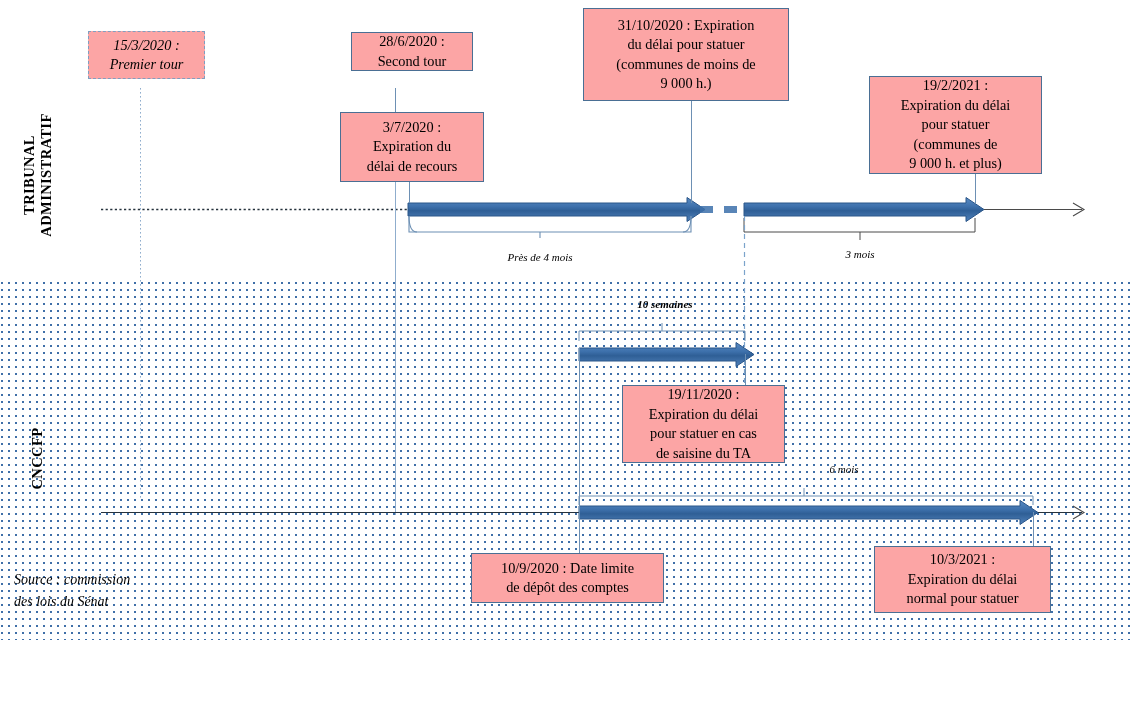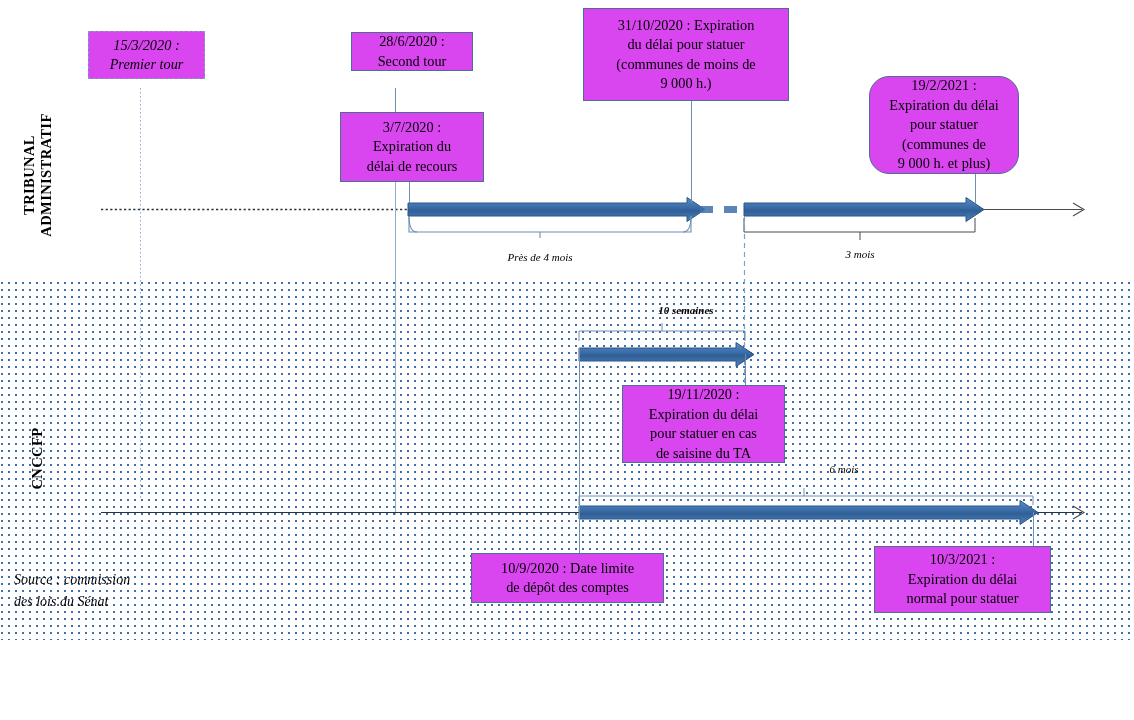--- a/index.html
+++ b/index.html
@@ -21,21 +21,21 @@
       radial-gradient(circle at 1px 1px, #3f6fa8 1.1px, transparent 1.2px);
     background-size:7px 7px;
     background-position:1px 1px;
   }
 
   
   .box{
     position:absolute;
     box-sizing:border-box;
     border:1px solid #4a6f94;
-    background:#d946ef;
+    background:#fca5a5;
     color:#000000;
     text-align:center;
     font-size:14.3px;
     line-height:19.5px;
     display:flex;
     align-items:center;
     justify-content:center;
     padding:2px 9px;
     white-space:pre-line;
   }
@@ -168,21 +168,21 @@
 
   <div class="box" style="left:340px;top:112px;width:144px;height:70px;">3/7/2020 :
 Expiration du
 délai de recours</div>
 
   <div class="box" style="left:583px;top:8px;width:206px;height:93px;">31/10/2020 : Expiration
 du délai pour statuer
 (communes de moins de
 9 000 h.)</div>
 
-  <div class="box" style="left:869px;top:76px;width:150px;height:98px;border-radius:20px;">19/2/2021 :
+  <div class="box" style="left:869px;top:76px;width:173px;height:98px;">19/2/2021 :
 Expiration du délai
 pour statuer
 (communes de
 9 000 h. et plus)</div>
 
   <div class="dur" style="left:460px;top:251px;width:160px;">Près de 4 mois</div>
 
   <div class="dur" style="left:810px;top:248px;width:100px;">3 mois</div>
 
   <div class="box" style="left:622px;top:385px;width:163px;height:78px;">19/11/2020 :
@@ -190,20 +190,20 @@
 pour statuer en cas
 de saisine du TA</div>
 
   <div class="box" style="left:471px;top:553px;width:193px;height:50px;">10/9/2020 : Date limite
 de dépôt des comptes</div>
 
   <div class="box" style="left:874px;top:546px;width:177px;height:67px;">10/3/2021 :
 Expiration du délai
 normal pour statuer</div>
 
-  <div class="dur b" style="left:616px;top:298px;width:140px;margin-top:6px;">10 semaines</div>
+  <div class="dur b" style="left:595px;top:298px;width:140px;">10 semaines</div>
 
   <div class="dur" style="left:794px;top:463px;width:100px;">6 mois</div>
 
   <div class="source" style="left:14px;top:569px;width:200px;">Source : commission
 des lois du Sénat</div>
 
 </div>
 
 </body></html>

